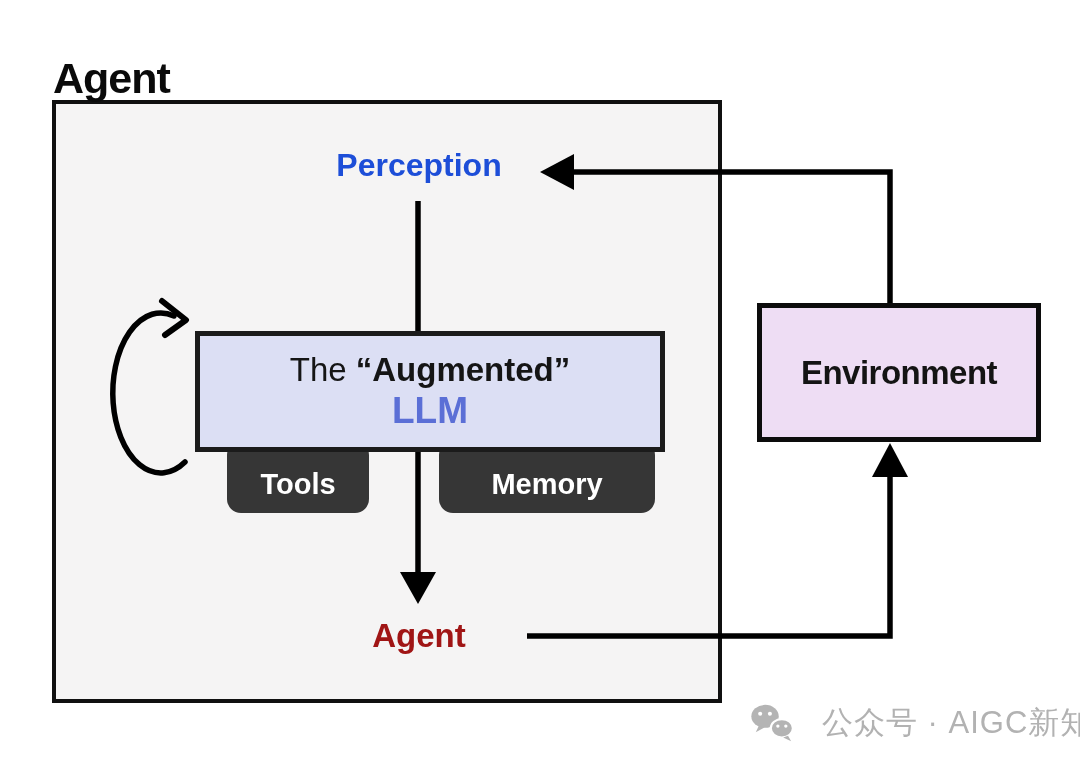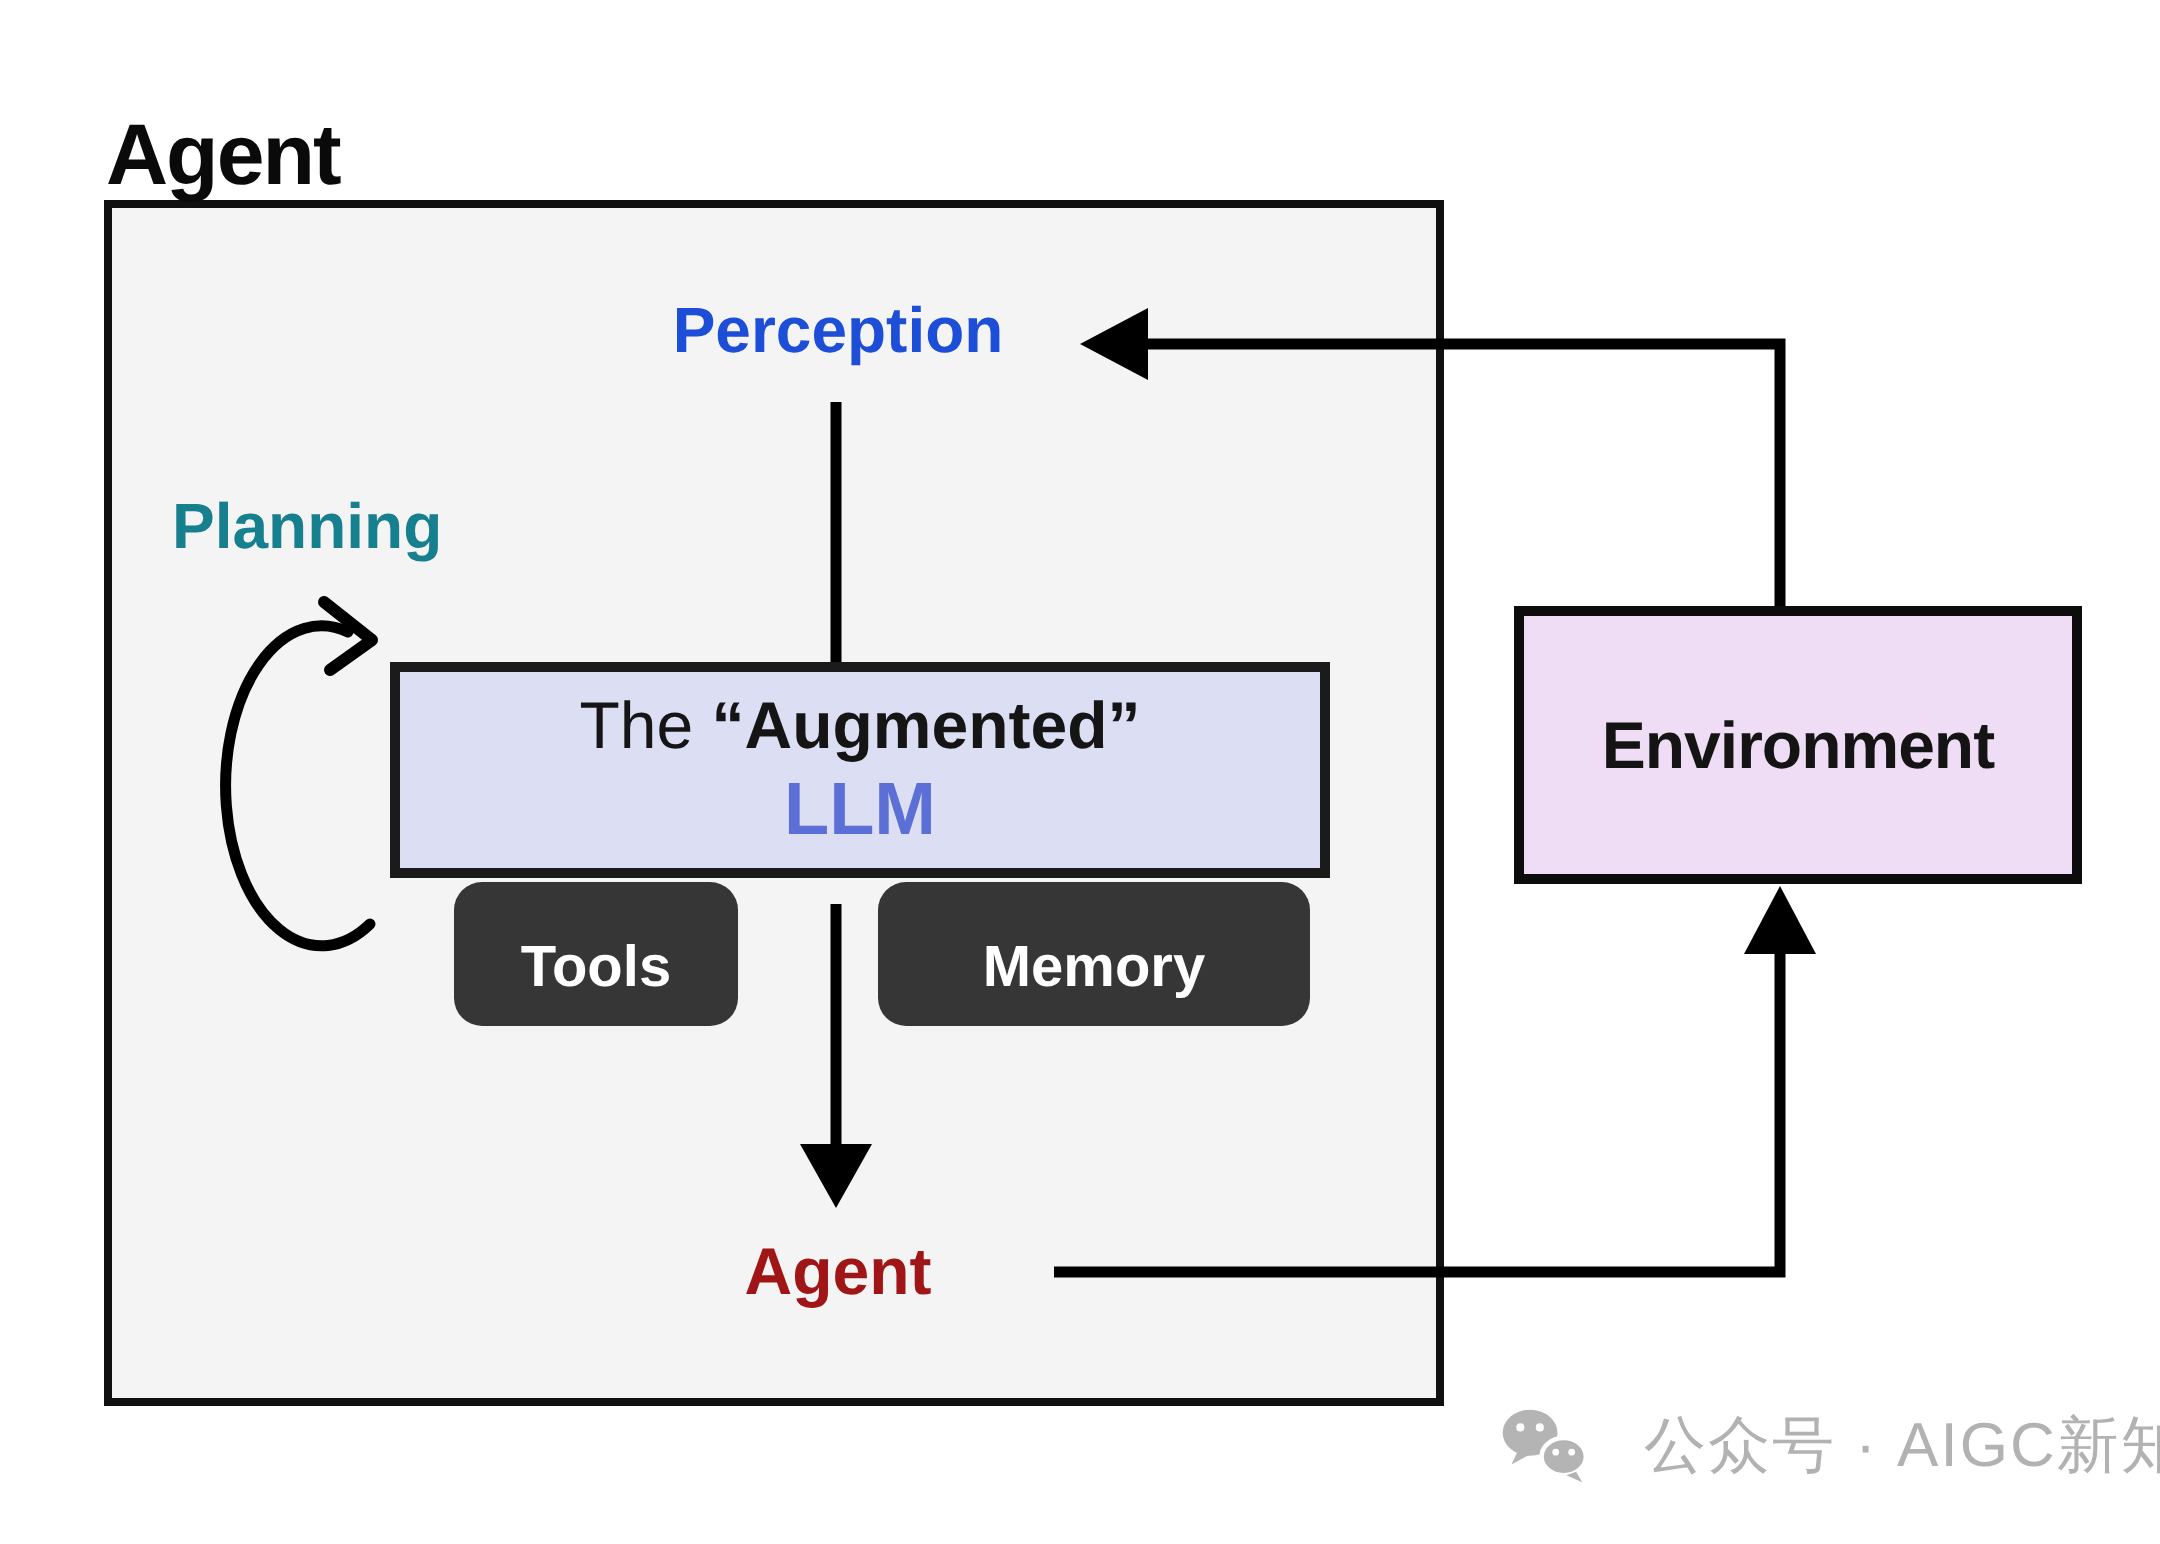--- a/index.html
+++ b/index.html
@@ -54,21 +54,21 @@
   }
   .action-label {
     left: 355px; top: 617px; width: 128px;
     text-align: center;
     font-size: 33px;
     color: #a01515;
   }
   .llm-box {
     position: absolute;
     left: 195px; top: 331px;
-    width: 470px; height: 108px;
+    width: 470px; height: 121px;
     background: #dcdff4;
     border: 5px solid #1b1b1b;
     z-index: 3;
     display: flex;
     flex-direction: column;
     align-items: center;
     justify-content: center;
     line-height: 1.2;
   }
   .llm-line1 {
@@ -152,21 +152,20 @@
 
     <path d="M527 636 L890 636 L890 473" fill="none" stroke="#000" stroke-width="5.5"></path>
     <polygon points="890,443 872,477 908,477" fill="#000"></polygon>
 
     <path d="M185 462 A48 80 0 1 1 174 316" fill="none" stroke="#000" stroke-width="5.5" stroke-linecap="round"></path>
     <polyline points="162,301 186,320 165,335" fill="none" stroke="#000" stroke-width="6" stroke-linecap="round" stroke-linejoin="round"></polyline>
   </svg>
 
   <div class="node-label perception-label">Perception</div>
 
-  <div class="node-label planning-label">Planning</div>
 
   <div class="llm-box">
     <div class="llm-line1"><span>The </span><span class="emph">“Augmented”</span></div>
     <div class="llm-line2">LLM</div>
   </div>
 
   <div class="tab tools-tab">
     <span>Tools</span>
   </div>
   <div class="tab memory-tab">

